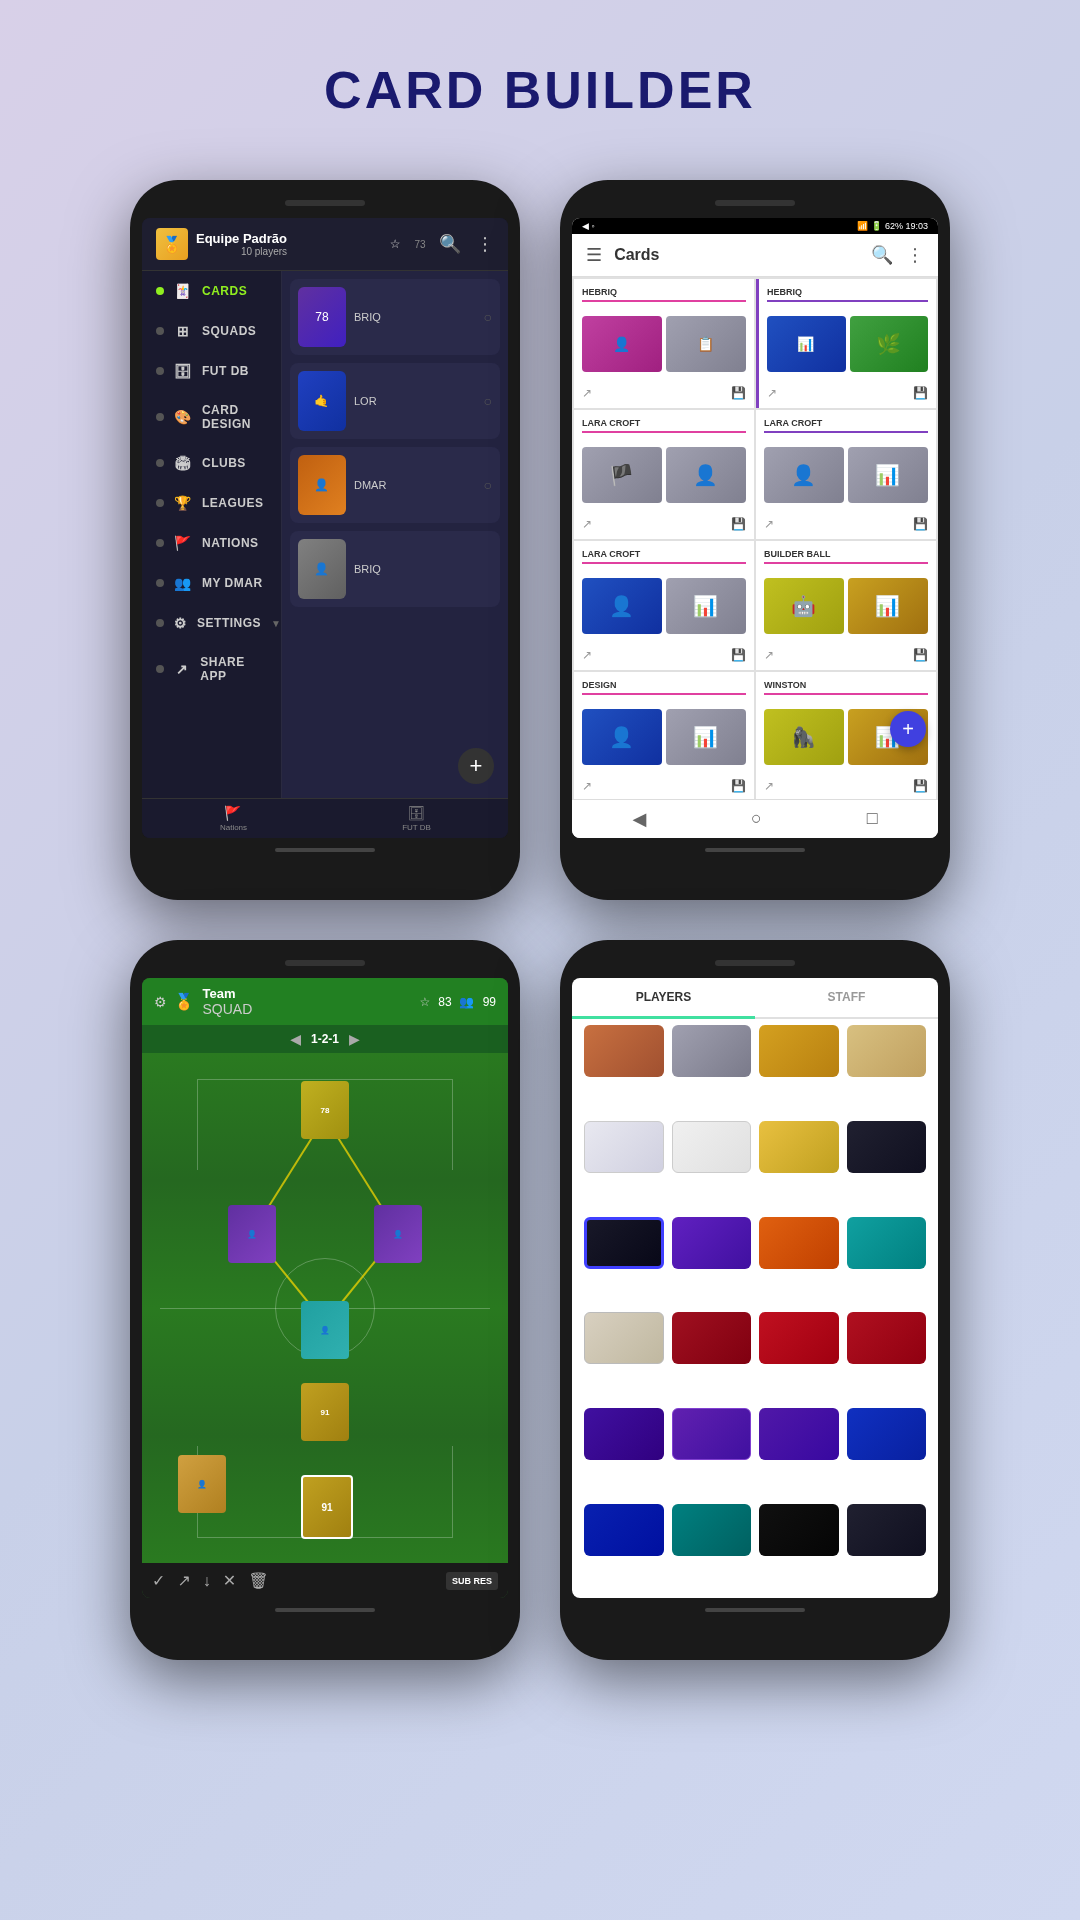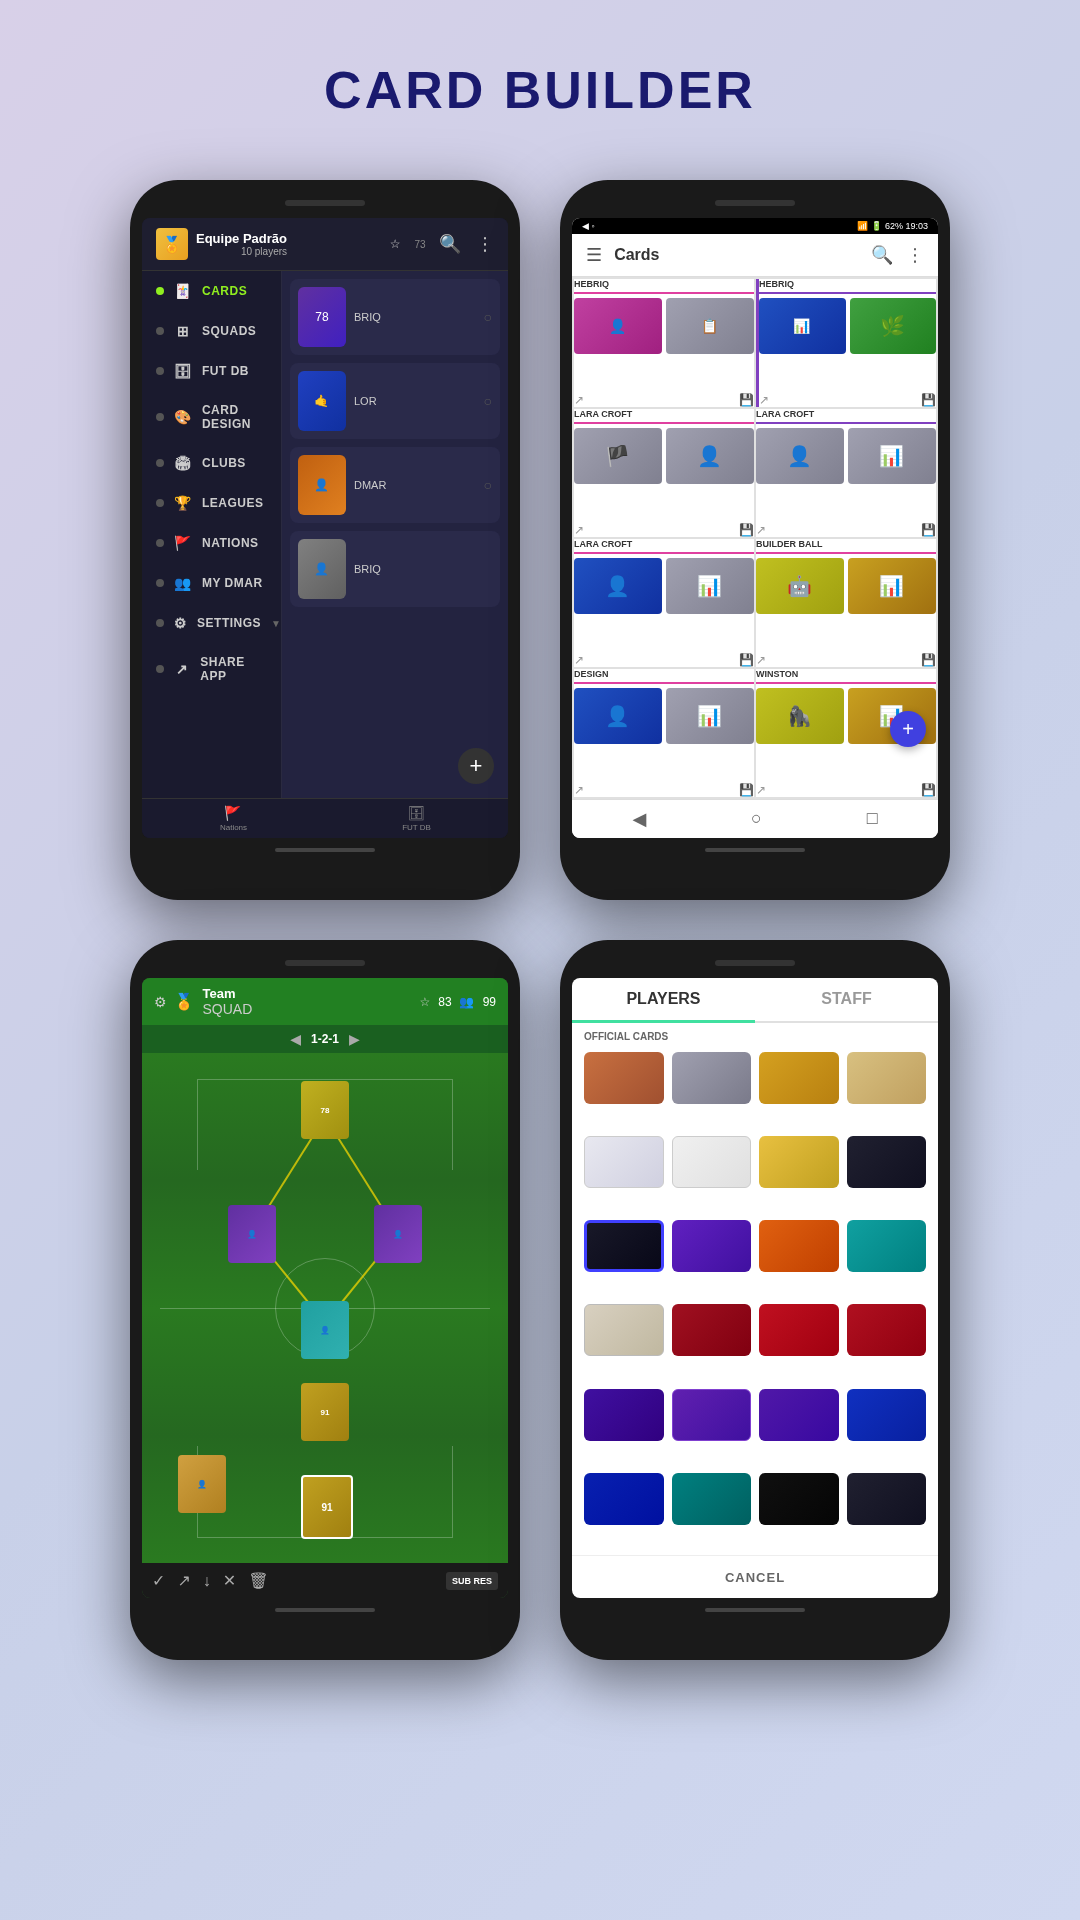--- a/index.html
+++ b/index.html
@@ -257,23 +257,24 @@
       flex: 1;
       overflow-y: auto;
       display: grid;
       grid-template-columns: 1fr 1fr;
       gap: 2px;
       background: #e0e0e0;
       padding: 2px;
     }
     .card-cell {
       background: white;
+      padding: 8px;
       display: flex;
       flex-direction: column;
-      gap: 4px;
+      gap: 14px;
     }
     .card-cell-header {
       font-size: 9px;
       font-weight: bold;
       color: #333;
       border-bottom: 2px solid;
       padding-bottom: 3px;
     }
     .card-cell-header.pink { border-color: #e040a0; }
     .card-cell-header.purple { border-color: #8040c0; }
@@ -427,21 +428,21 @@
       flex-direction: column;
     }
     .screen4-tabs {
       display: flex;
       border-bottom: 2px solid #e0e0e0;
     }
     .screen4-tab {
       flex: 1;
       text-align: center;
       padding: 12px;
-      font-size: 16px;
+      font-size: 12px;
       font-weight: bold;
       color: #999;
       cursor: pointer;
     }
     .screen4-tab.active {
       color: #333;
       border-bottom: 3px solid #40e0a0;
       margin-bottom: -2px;
     }
     .screen4-section {
@@ -873,21 +874,20 @@
   <div class="phone">
     <div class="phone-speaker"></div>
     <div class="phone-screen">
       <div class="screen4">
 
         <div class="screen4-tabs">
           <div class="screen4-tab active">PLAYERS</div>
           <div class="screen4-tab">STAFF</div>
         </div>
 
-        <div class="screen4-section">OFFICIAL CARDS</div>
 
         <div class="card-type-grid">
 
           <div class="card-type-item ct-bronze"></div>
           <div class="card-type-item ct-silver"></div>
           <div class="card-type-item ct-gold"></div>
           <div class="card-type-item ct-light"></div>
 
           <div class="card-type-item ct-white"></div>
           <div class="card-type-item ct-white2"></div>
@@ -908,21 +908,18 @@
           <div class="card-type-item ct-purple3"></div>
           <div class="card-type-item ct-purple4"></div>
           <div class="card-type-item ct-blue"></div>
 
           <div class="card-type-item ct-blue2"></div>
           <div class="card-type-item ct-teal2"></div>
           <div class="card-type-item ct-black3"></div>
           <div class="card-type-item ct-black"></div>
         </div>
 
-        <div class="screen4-cancel">
-          <span class="cancel-btn">CANCEL</span>
-        </div>
       </div>
     </div>
     <div class="phone-home-bar"></div>
   </div>
 
 </div>
 
 </body></html>

